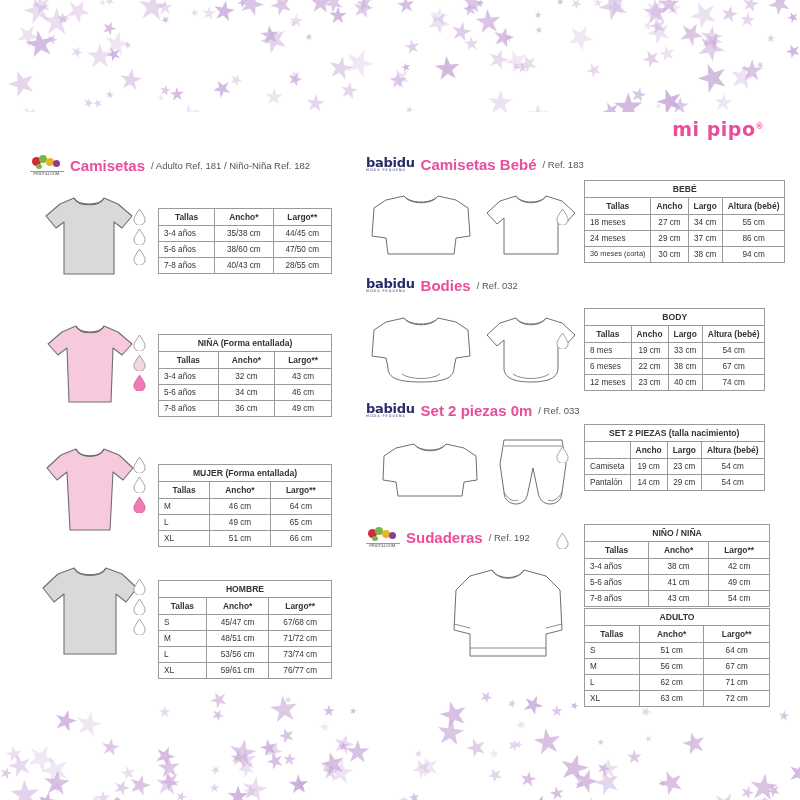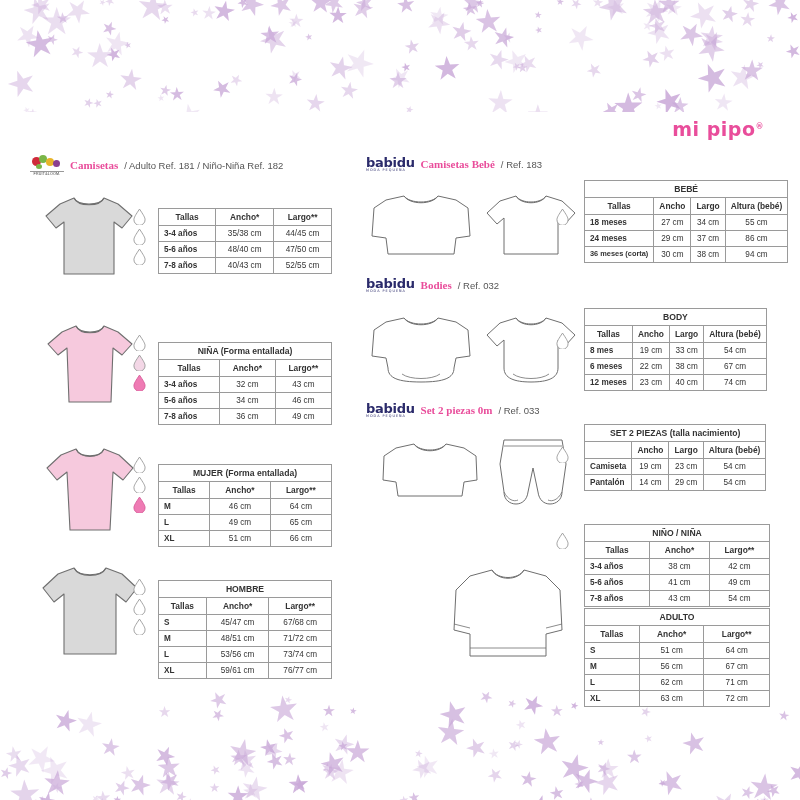--- a/index.html
+++ b/index.html
@@ -46,23 +46,22 @@
 
   .section-head {
     position: absolute;
     display: flex;
     align-items: center;
     gap: 6px;
     white-space: nowrap;
   }
   .section-head .title {
     color: #e94d9b;
-    font-size: 11px;
+    font-size: 15px;
     font-weight: 700;
-    font-family: Liberation Serif, serif;
   }
   .section-head .sub {
     color: #555;
     font-size: 9.5px;
   }
 
   
   .fol {
     width: 34px; height: 22px;
     display:inline-block;
@@ -95,21 +94,21 @@
     padding: 3px 5px;
     text-align: center;
     font-weight: normal;
     color:#333;
     white-space: nowrap;
   }
   table.sz th.hdr {
     font-weight: 700;
     font-size: 8.4px;
   }
-  table.sz td.lbl { text-align:left;font-weight:bold; }
+  table.sz td.lbl { text-align:left; }
   table.sz tr.caption th { font-weight:700; font-size:8.6px; }
 
   
   .drops { position:absolute; display:flex; flex-direction:column; gap:3px; align-items:center; }
   .drop { width:13px; height:17px; }
 
   
   .garment { position:absolute; }
 </style>
 </head>
@@ -399,48 +398,48 @@
         <th class="hdr">Ancho*</th>
         <th class="hdr">Largo**</th>
       </tr>
       <tr>
           <td class="lbl">3-4 años</td>
           <td>35/38 cm</td>
           <td>44/45 cm</td>
         </tr>
       <tr>
           <td class="lbl">5-6 años</td>
-          <td>48/40 cm</td>
+          <td>38/60 cm</td>
           <td>47/50 cm</td>
         </tr>
       <tr>
           <td class="lbl">7-8 años</td>
           <td>40/43 cm</td>
-          <td>52/55 cm</td>
+          <td>28/55 cm</td>
         </tr>
     </tbody>
   </table>
 
   <svg class="garment" style="left:42px; top:208px;" width="96" height="88" viewBox="0 0 96 88">
     <path d="M34 6 L20 12 L6 24 L16 35 L25 28 L27 82 L69 82 L71 28 L80 35 L90 24 L76 12 L62 6 C58 14 38 14 34 6 Z" fill="#f6c9dd" stroke="#6f6f6f" stroke-width="1.1" stroke-linejoin="round"></path>
     <path d="M34 6 C38 15 58 15 62 6" fill="none" stroke="#6f6f6f" stroke-width="1.1"></path>
   </svg>
   <div class="drops" style="left:133px; top:222px;">
     <svg class="drop" viewBox="0 0 14 18">
         <path d="M7 1 C11 7 13 10 13 12.5 A6 6 0 0 1 1 12.5 C1 10 3 7 7 1Z" fill="#fff" stroke="#9a9a9a" stroke-width="1"></path>
       </svg>
     <svg class="drop" viewBox="0 0 14 18">
         <path d="M7 1 C11 7 13 10 13 12.5 A6 6 0 0 1 1 12.5 C1 10 3 7 7 1Z" fill="#f3d7e6" stroke="#9a9a9a" stroke-width="1"></path>
       </svg>
     <svg class="drop" viewBox="0 0 14 18">
         <path d="M7 1 C11 7 13 10 13 12.5 A6 6 0 0 1 1 12.5 C1 10 3 7 7 1Z" fill="#ef7bb4" stroke="#d8609c" stroke-width="1"></path>
       </svg>
   </div>
 
-  <table class="sz" style="left:158px; top:222px; width:174px;margin-top:8px;">
+  <table class="sz" style="left:158px; top:222px; width:174px;">
     <tbody>
       <tr class="caption">
           <th class="hdr" colspan="3">NIÑA (Forma entallada)</th>
         </tr>
       <tr>
         <th class="hdr">Tallas</th>
         <th class="hdr">Ancho*</th>
         <th class="hdr">Largo**</th>
       </tr>
       <tr>
@@ -716,20 +715,32 @@
         </tr>
       <tr>
           <td class="lbl">Pantalón</td>
           <td>14 cm</td>
           <td>29 cm</td>
           <td>54 cm</td>
         </tr>
     </tbody>
   </table>
 
+  <div class="section-head" style="left:366px; top:414px;">
+    <span class="fol">
+      <span class="fruit" style="background:#cf2b3a; width:9px;height:9px; left:2px; top:3px;"></span>
+      <span class="fruit" style="background:#7ab648; width:8px;height:8px; left:9px; top:1px;"></span>
+      <span class="fruit" style="background:#e8b42a; width:8px;height:8px; left:16px; top:4px;"></span>
+      <span class="fruit" style="background:#8a3f8f; width:7px;height:7px; left:23px; top:6px;"></span>
+      <span class="fruit" style="background:#7ab648; width:6px;height:5px; left:6px; top:10px;"></span>
+      <span class="txt">FRUIT&amp;LOOM.</span>
+    </span>
+    <span class="title">Sudaderas</span>
+    <span class="sub">/ Ref. 192</span>
+  </div>
 
   <svg class="garment" style="left:448px; top:448px;" width="120" height="108" viewBox="0 0 120 108">
     <path d="M44 10 L22 16 L8 30 L6 70 L22 74 L22 96 L98 96 L98 74 L114 70 L112 30 L98 16 L76 10 C70 20 50 20 44 10 Z" fill="#fff" stroke="#6f6f6f" stroke-width="1"></path>
     <path d="M44 10 C50 21 70 21 76 10" fill="none" stroke="#6f6f6f" stroke-width="1"></path>
     <path d="M22 88 L98 88" fill="none" stroke="#6f6f6f" stroke-width=".8"></path>
     <path d="M6 64 L22 68" fill="none" stroke="#6f6f6f" stroke-width=".8"></path>
     <path d="M114 64 L98 68" fill="none" stroke="#6f6f6f" stroke-width=".8"></path>
   </svg>
 
   <div class="drops" style="left:556px; top:420px;">

